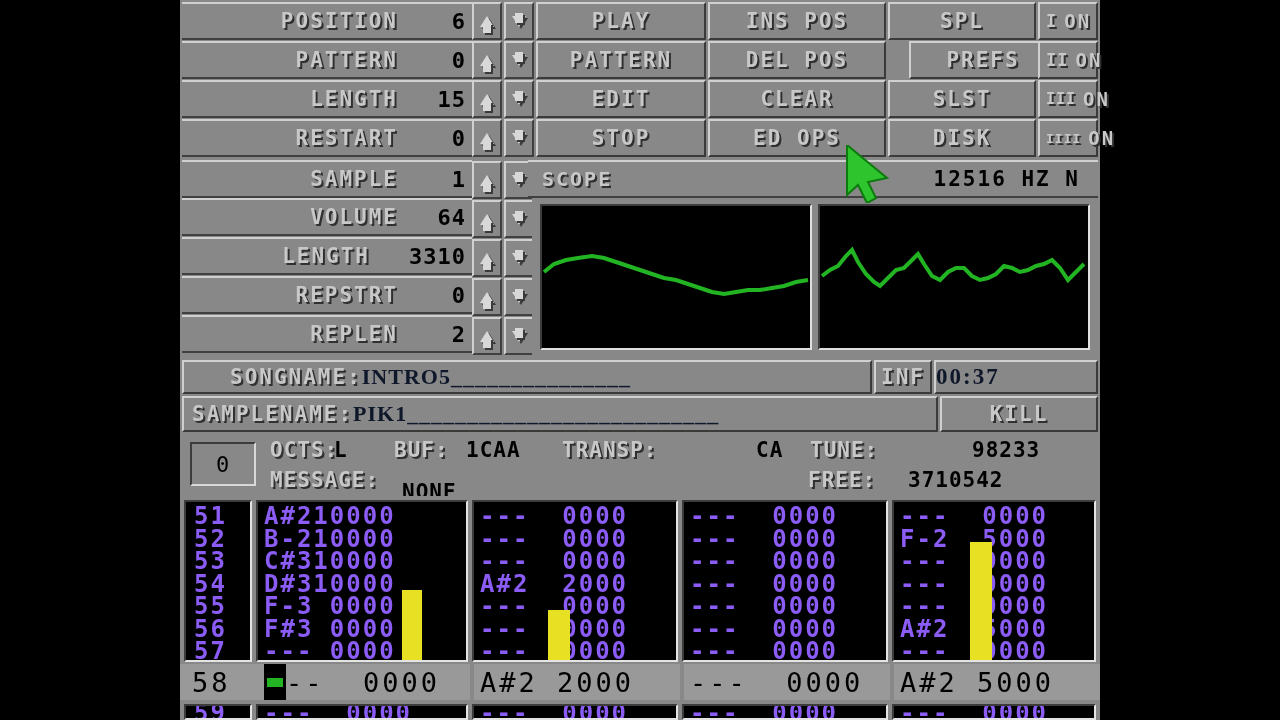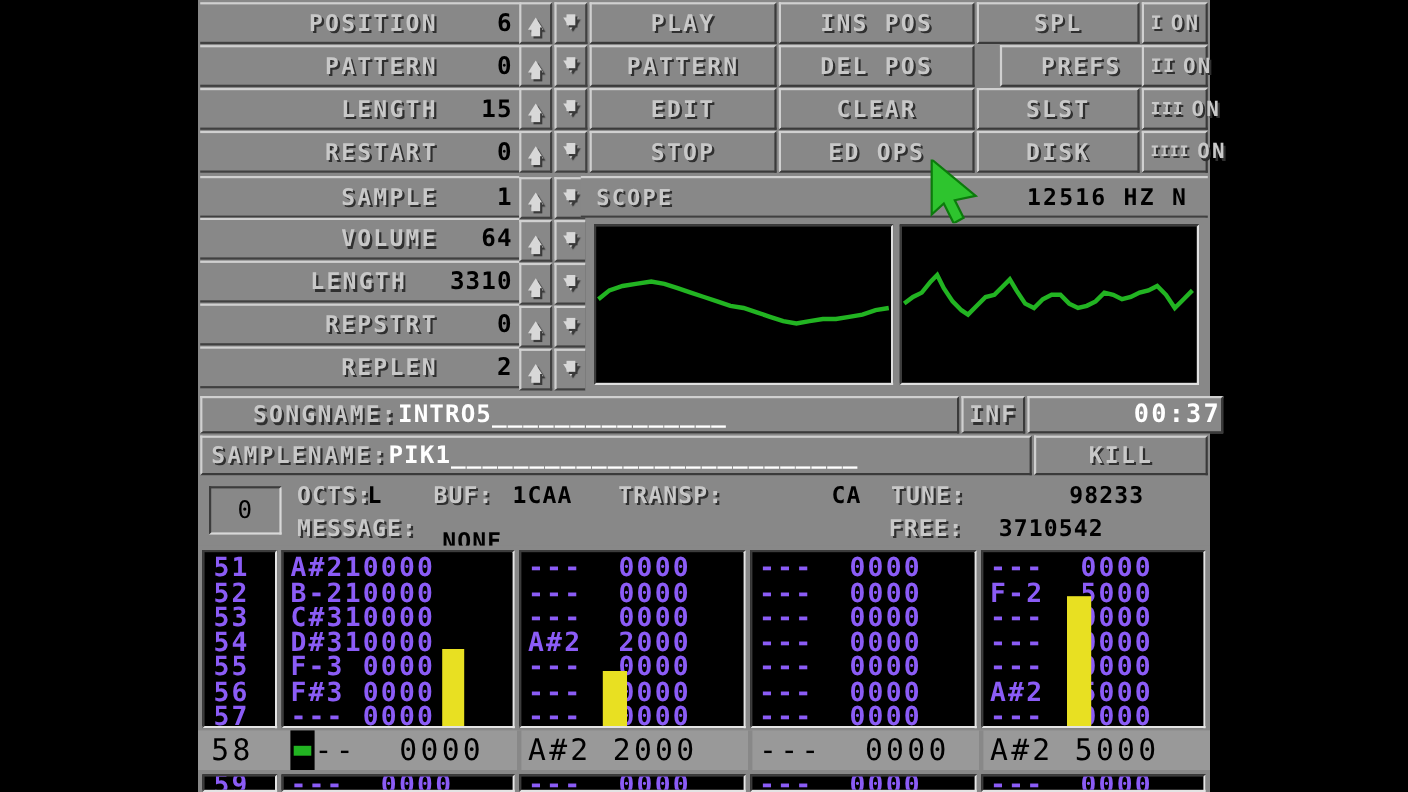--- a/index.html
+++ b/index.html
@@ -101,22 +101,22 @@
   #sc2{ left:286px; }
 
   
   .namerow{
     position:absolute; background:#888888;
     border-top:2px solid #d0d0d0; border-left:2px solid #d0d0d0;
     border-right:2px solid #3a3a3a; border-bottom:2px solid #3a3a3a;
     display:flex; align-items:center;
   }
   .namerow .lbl{ font-size:21px; }
-  .namerow .txt{ color:#ffffff; font-weight:bold; font-size:22px; letter-spacing:1px;
-                 white-space:nowrap; overflow:hidden; }
+  .namerow .txt{ color:#0f172a; font-weight:bold; font-size:22px; letter-spacing:1px;
+                 white-space:nowrap; overflow:hidden;font-family:Liberation Serif, serif; }
 
   
   #infoblk{
     position:absolute; left:2px; top:434px; width:916px; height:62px;
     background:#888888;
   }
   .ib{ position:absolute; font-weight:bold; white-space:nowrap; }
   .ibl{ color:#c8c8c8; text-shadow:2px 2px 0 #303030; letter-spacing:1px; }
   .ibv{ color:#000; letter-spacing:1px; }
 
@@ -355,21 +355,21 @@
     </div>
   </div>
 
   <div class="namerow" style="left:2px; top:360px; width:690px; height:34px;">
     <span class="lbl" style="padding-left:46px;">SONGNAME:</span>
     <span class="txt">INTRO5_______________</span>
   </div>
   <div class="namerow" style="left:694px; top:360px; width:58px; height:34px; justify-content:center;">
     <span class="lbl">INF</span>
   </div>
-  <div class="namerow" style="left:754px; top:360px; width:178px; height:34px; justify-content:flex-end;">
+  <div class="namerow" style="left:754px; top:360px; width:164px; height:34px; justify-content:flex-start;">
     <span class="txt" style="font-size:23px; letter-spacing:2px;">00:37</span>
   </div>
 
   <div class="namerow" style="left:2px; top:396px; width:756px; height:36px;">
     <span class="lbl" style="padding-left:8px;">SAMPLENAME:</span>
     <span class="txt">PIK1__________________________</span>
   </div>
   <div class="namerow" style="left:760px; top:396px; width:158px; height:36px; justify-content:center;">
     <span class="lbl">KILL</span>
   </div>

